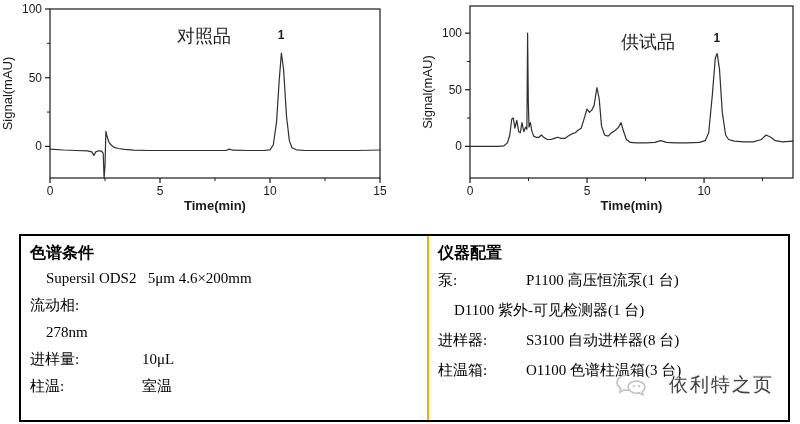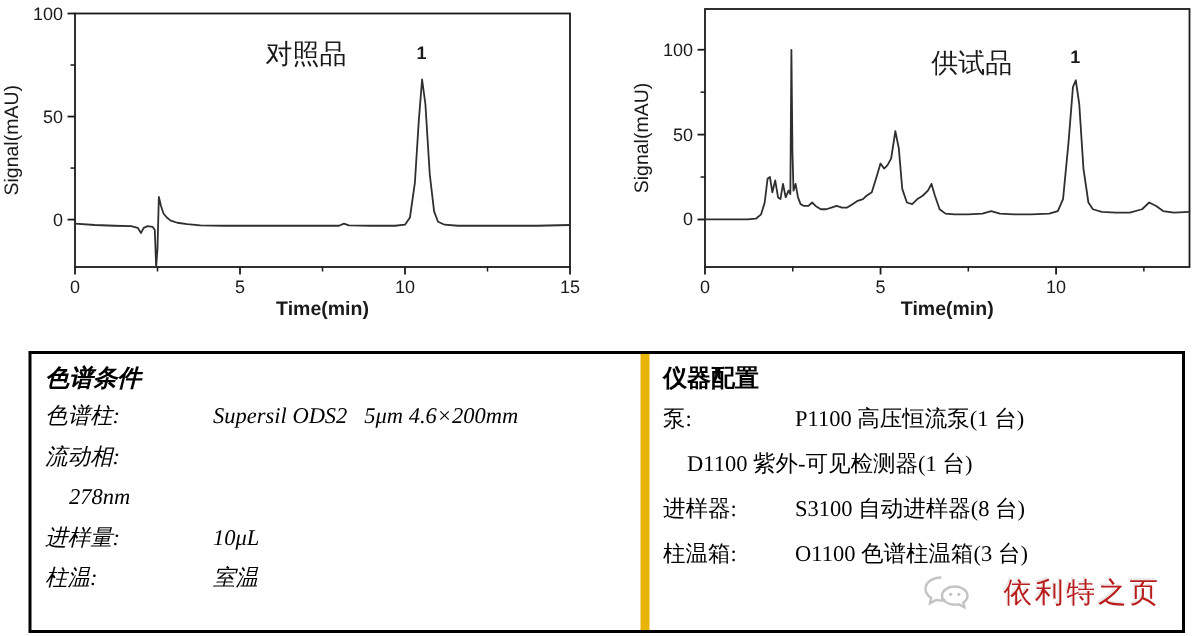--- a/index.html
+++ b/index.html
@@ -6,30 +6,30 @@
   .page{position:relative;width:800px;height:424px;background:#ffffff;overflow:hidden;
         font-family:"Liberation Serif", serif;}
   .charts{position:absolute;left:0;top:0;width:800px;height:230px;}
   .chart{position:absolute;top:0;width:400px;height:228px;}
   .chart.left{left:0;}
   .chart.right{left:400px;}
   .chart text{fill:#1a1a1a;font-family:"Liberation Sans", sans-serif;}
   .cond-table{position:absolute;left:19px;top:234px;width:771px;height:188px;
       border:2px solid #000;box-sizing:border-box;display:flex;color:#000;}
   .cell{box-sizing:border-box;padding:5px 10px 0 9px;}
-  .cell.lcell{width:406px;flex:0 0 406px;font-style:italic;}
-  .cell.rcell{flex:1;border-left:6px solid #eab308;position:relative;}
+  .cell.lcell{width:406px;flex:0 0 406px;}
+  .cell.rcell{flex:1;border-left:2px solid #eab308;position:relative;}
   .cell-header{font-weight:bold;font-size:16px;line-height:24px;}
   .lcell .crow{display:flex;line-height:27px;font-size:15px;}
   .rcell .crow{display:flex;line-height:30px;font-size:15px;}
   .lcell .clabel{width:96px;flex:0 0 96px;}
   .rcell .clabel{width:72px;flex:0 0 72px;}
   .cvalue{white-space:pre;margin-left:16px;}
-  .watermark{position:absolute;right:14px;bottom:12px;display:flex;align-items:center;
-      gap:22px;color:#b91c1c;font-size:19px;letter-spacing:2px;
+  .watermark{position:absolute;right:14px;bottom:22px;display:flex;align-items:center;
+      gap:22px;color:#404040;font-size:19px;letter-spacing:2px;
       text-shadow:1px 1px 0 #ffffff, -1px -1px 0 #e9e9e9;}
   .wm-icon{display:inline-flex;}
 </style>
 </head>
 <body>
 
 <div class="page">
 
   <div class="charts">
     <svg class="chart left" viewBox="0 0 400 228">
@@ -85,21 +85,20 @@
         <text x="316.9311594202899" y="42.21052631578948" text-anchor="middle" font-size="12" font-weight="bold">1</text>
       </svg>
   </div>
 
   <div class="cond-table">
     <div class="cell lcell">
       <div class="cell-header">色谱条件</div>
       <div>
 
       <div class="crow">
-          <span class="clabel">色谱柱:</span>
           <span class="cvalue">Supersil ODS2   5μm 4.6×200mm</span>
         </div>
           <div class="crow">
           <span class="clabel">流动相:</span>
         </div>
           <div class="crow">
           <span class="cvalue">278nm</span>
         </div>
           <div class="crow">
           <span class="clabel">进样量:</span>

